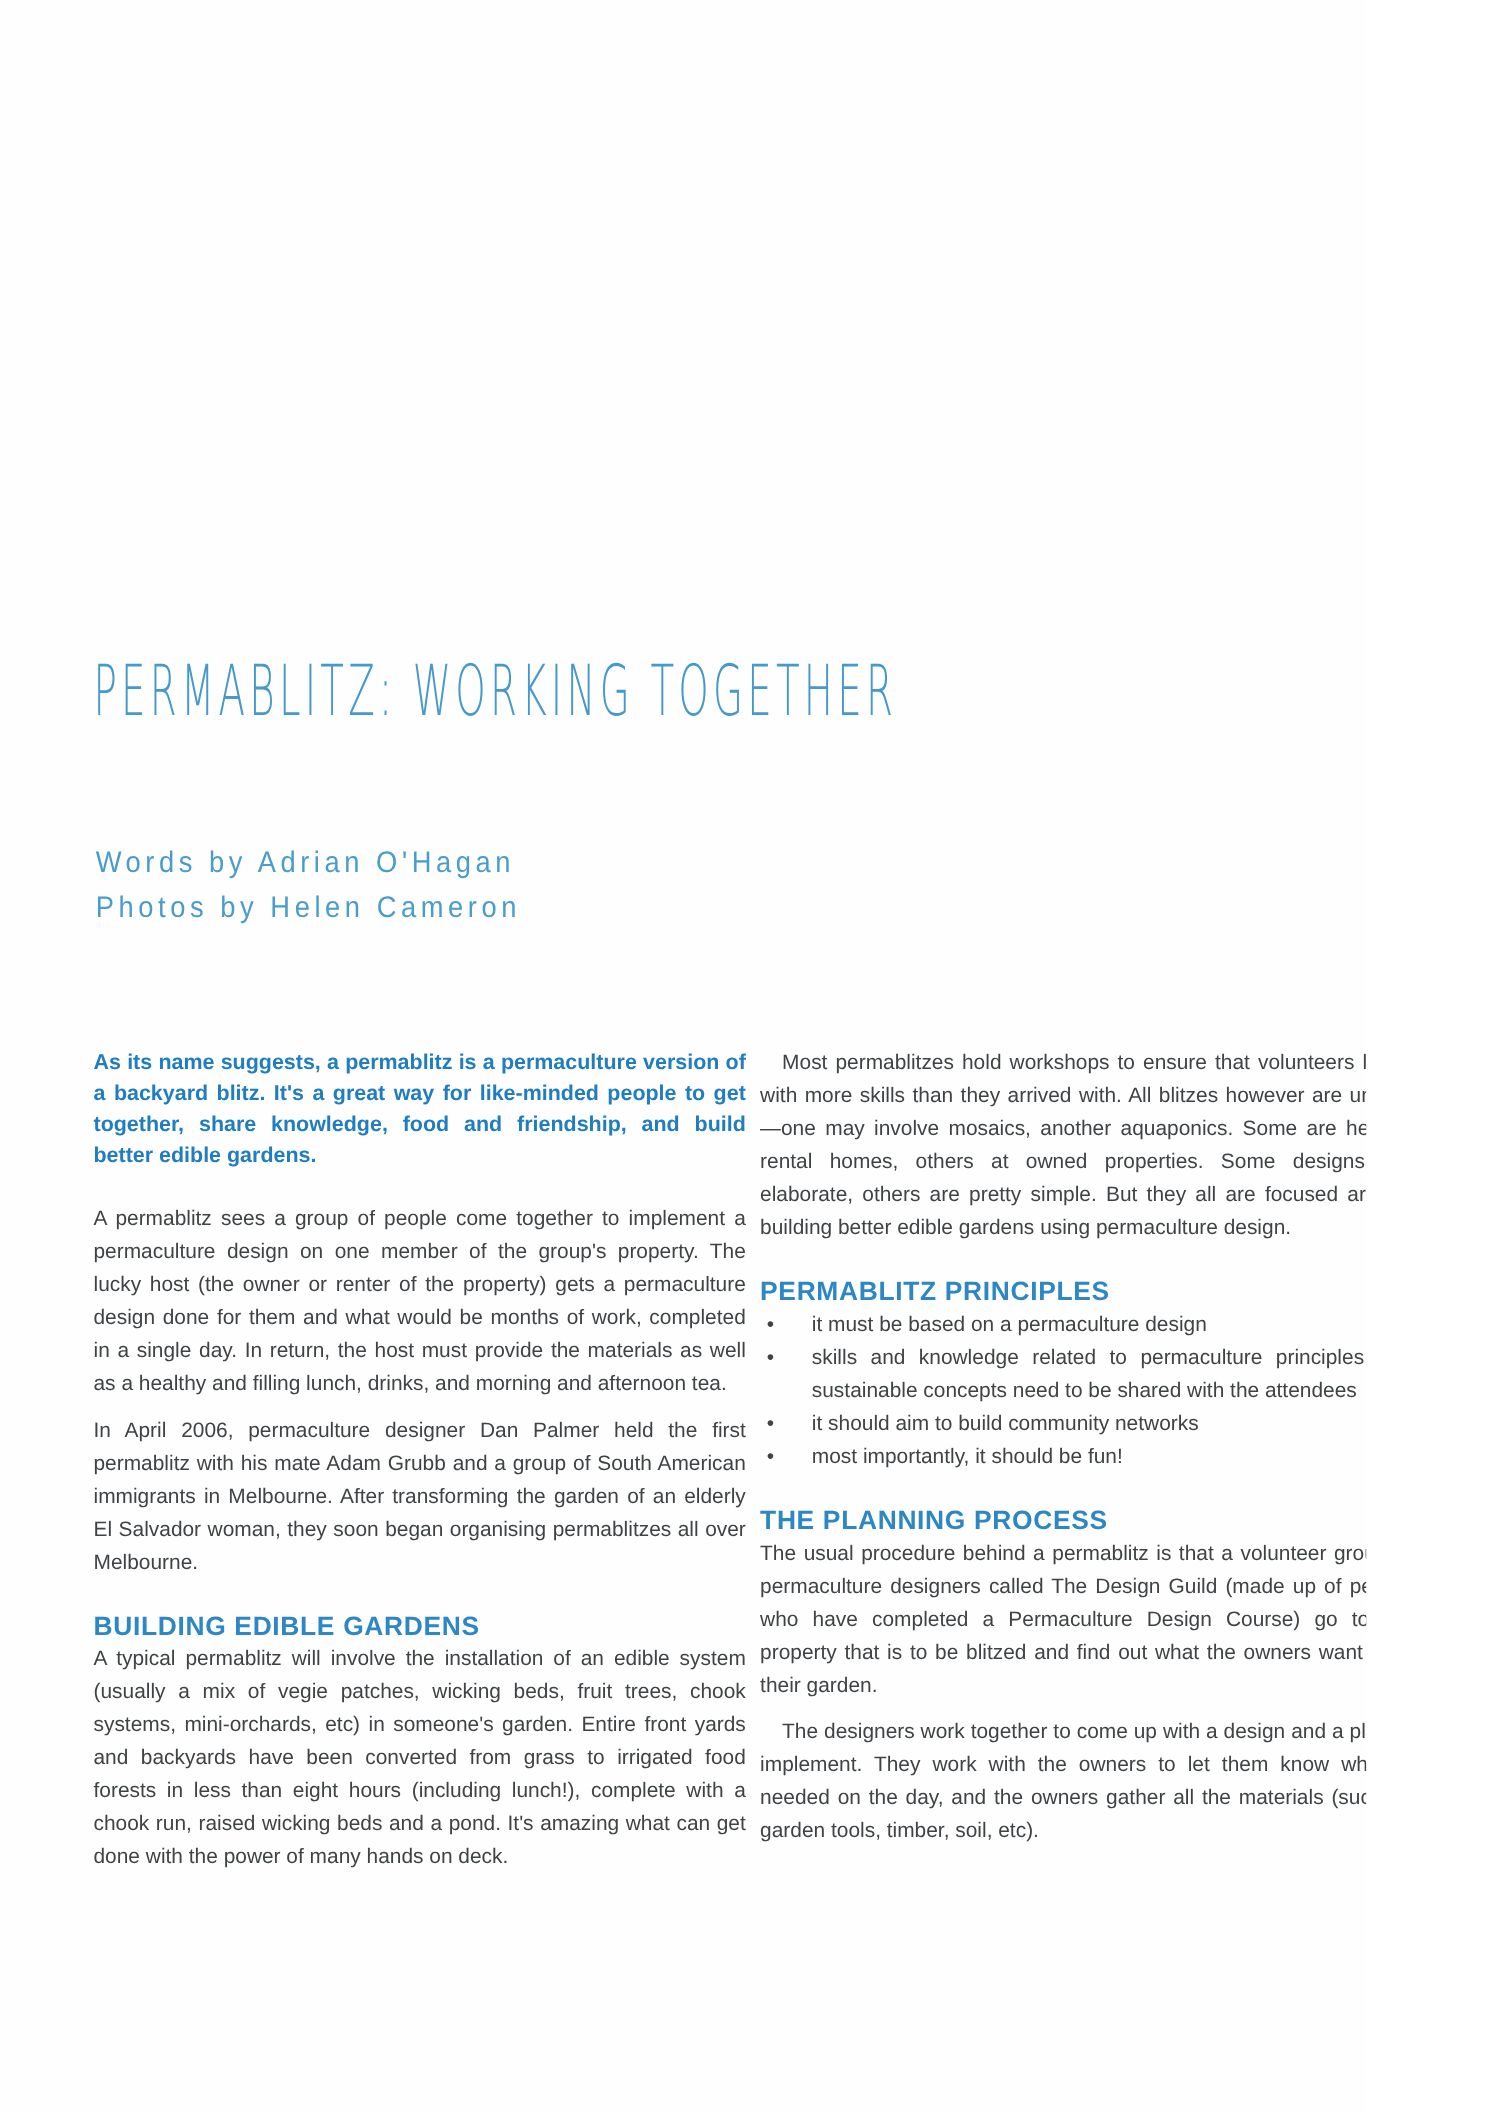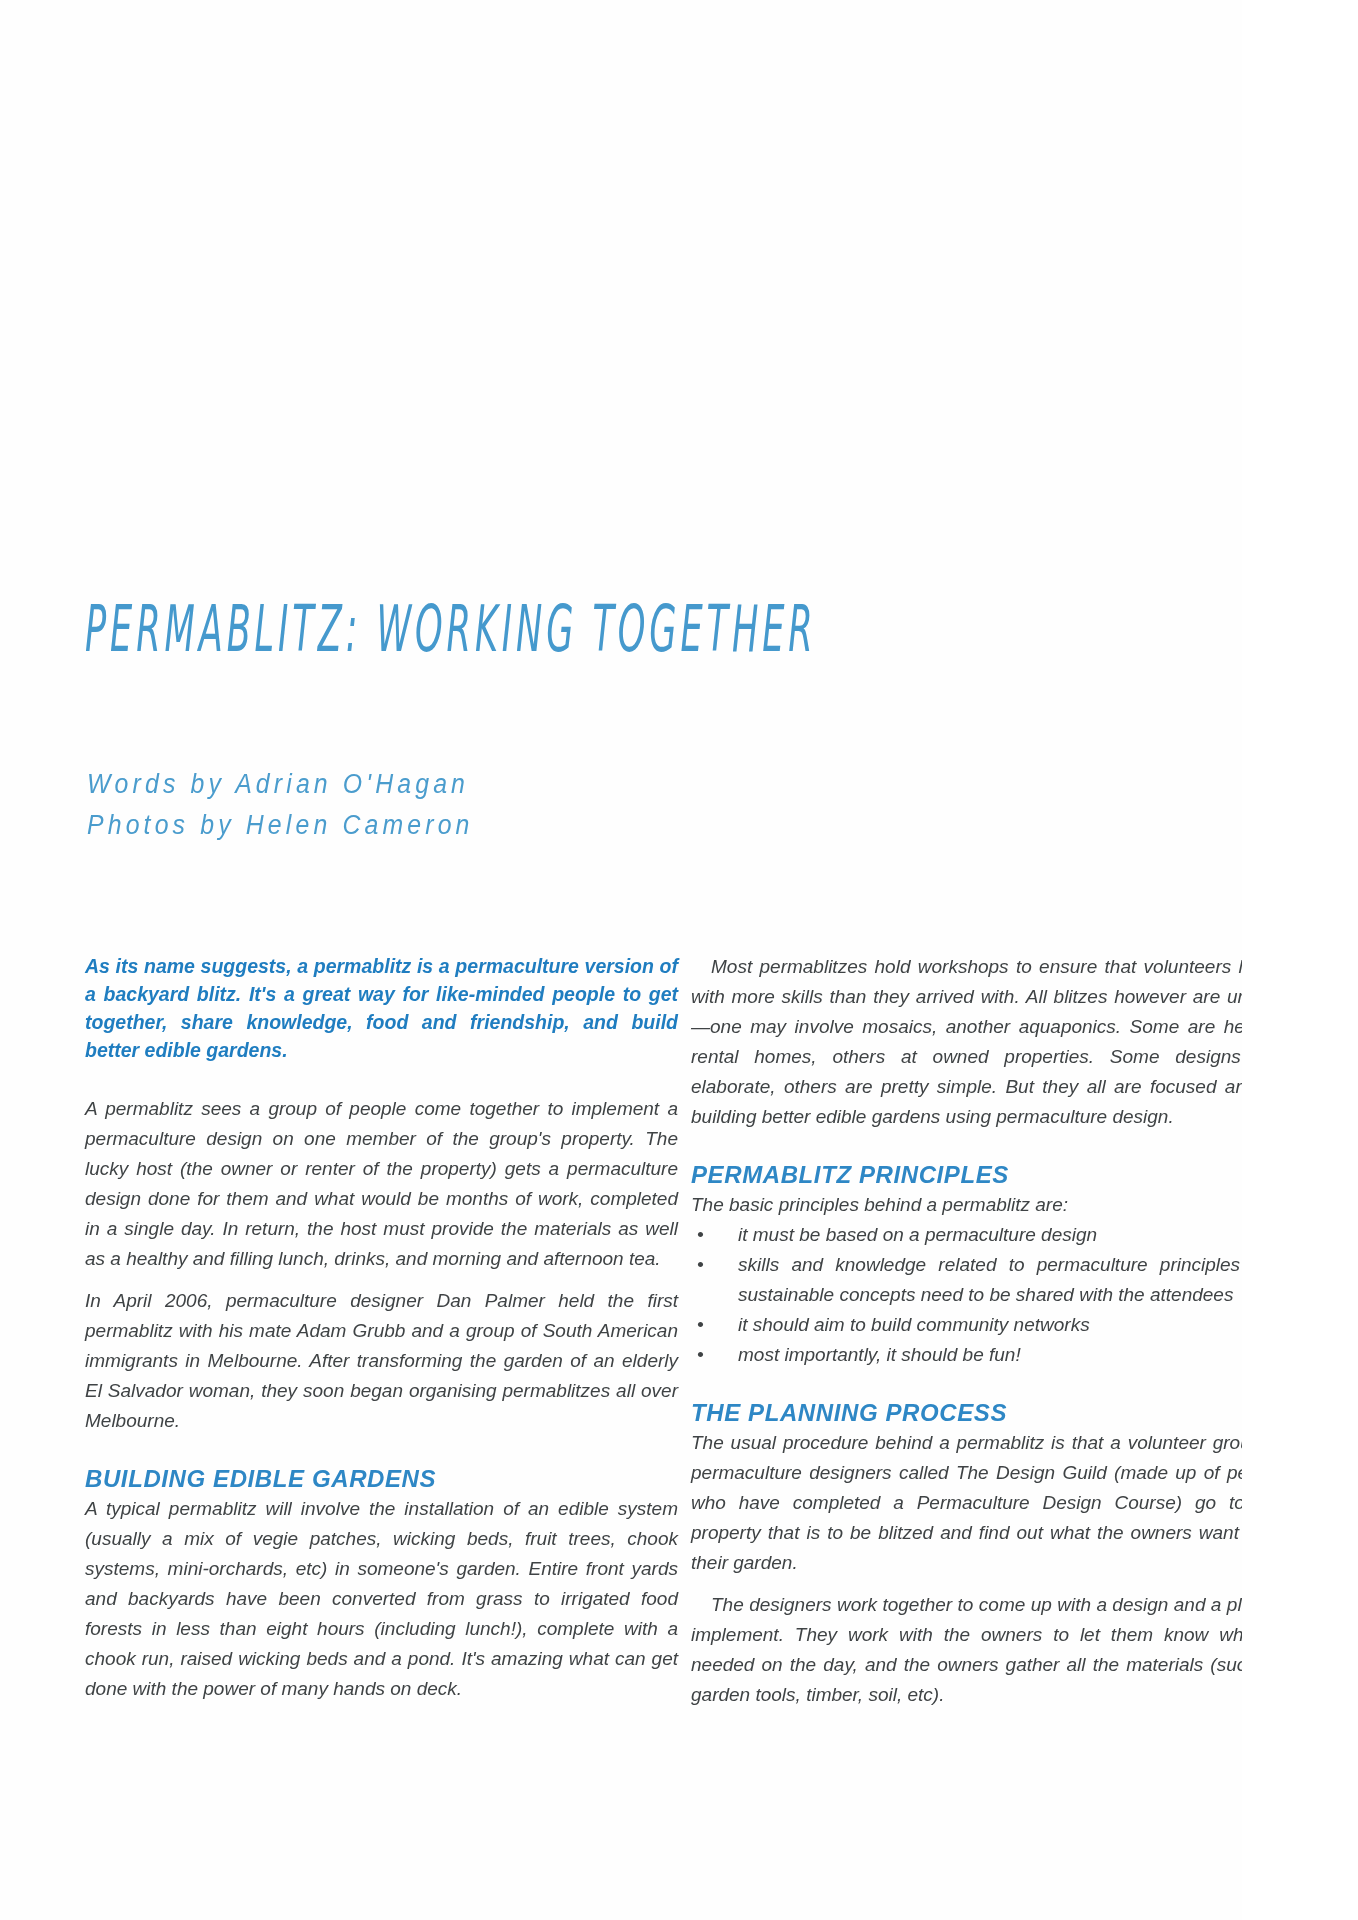--- a/index.html
+++ b/index.html
@@ -1,21 +1,20 @@
 <!DOCTYPE html>
 <html><head>
 <meta charset="utf-8">
 <style>
   html, body { margin:0; padding:0; background:#ffffff; }
   #page {
     position:relative; width:1242px; height:1920px;
     background:#fefefe; overflow:hidden;
     font-family:"Liberation Sans", sans-serif;
     color:#3f4345;
-    font-style:italic;
   }
   .article-title {
     position:absolute; left:85px; top:592px;
     font-family:"DejaVu Sans","Liberation Sans",sans-serif;
     font-size:64px; font-weight:200; letter-spacing:7px;
     color:#4599cd; white-space:nowrap;
     transform:scaleX(0.55); transform-origin:left top;
   }
   .byline {
     position:absolute; left:87px; top:764px;
@@ -84,21 +83,20 @@
       <p class="body-para">In April 2006, permaculture designer Dan Palmer held the first permablitz with his mate Adam Grubb and a group of South American immigrants in Melbourne. After transforming the garden of an elderly El Salvador woman, they soon began organising permablitzes all over Melbourne.</p>
 
       <h3 class="section-heading">BUILDING EDIBLE GARDENS</h3>
       <p class="body-para">A typical permablitz will involve the installation of an edible system (usually a mix of vegie patches, wicking beds, fruit trees, chook systems, mini-orchards, etc) in someone's garden. Entire front yards and backyards have been converted from grass to irrigated food forests in less than eight hours (including lunch!), complete with a chook run, raised wicking beds and a pond. It's amazing what can get done with the power of many hands on deck.</p>
     </div>
 
     <div class="col">
       <p class="body-para first-indent">Most permablitzes hold workshops to ensure that volunteers leave with more skills than they arrived with. All blitzes however are unique—one may involve mosaics, another aquaponics. Some are held at rental homes, others at owned properties. Some designs are elaborate, others are pretty simple. But they all are focused around building better edible gardens using permaculture design.</p>
 
       <h3 class="section-heading">PERMABLITZ PRINCIPLES</h3>
-      <p class="lead-line">The basic principles behind a permablitz are:</p>
       <ul class="principles">
         <li>it must be based on a permaculture design</li>
         <li>skills and knowledge related to permaculture principles and sustainable concepts need to be shared with the attendees</li>
         <li>it should aim to build community networks</li>
         <li>most importantly, it should be fun!</li>
       </ul>
 
       <h3 class="section-heading">THE PLANNING PROCESS</h3>
       <p class="body-para">The usual procedure behind a permablitz is that a volunteer group of permaculture designers called The Design Guild (made up of people who have completed a Permaculture Design Course) go to the property that is to be blitzed and find out what the owners want from their garden.</p>
       <p class="body-para first-indent">The designers work together to come up with a design and a plan to implement. They work with the owners to let them know what is needed on the day, and the owners gather all the materials (such as garden tools, timber, soil, etc).</p>

